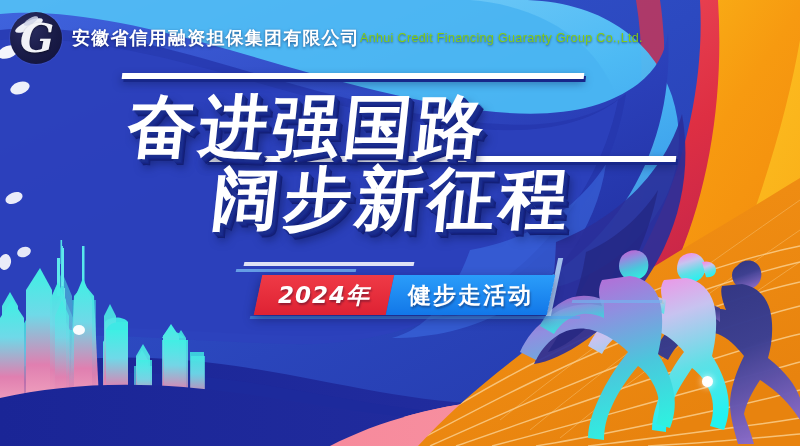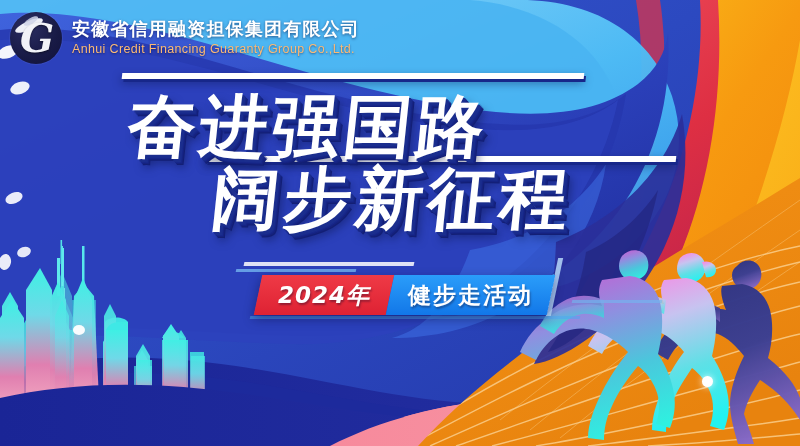--- a/index.html
+++ b/index.html
@@ -26,27 +26,27 @@
     text-shadow:0 1px 2px rgba(0,0,0,.45);
   }
   #logo-mark .swoosh{
     position:absolute;left:4px;top:9px;width:30px;height:9px;
     background:#eef0f7;border-radius:50%;transform:rotate(-24deg);
   }
   #logo-mark .swoosh2{
     position:absolute;left:13px;top:6px;width:16px;height:6px;
     background:#cfd3e8;border-radius:50%;transform:rotate(-30deg);opacity:.85;
   }
-  #name-block{display:flex;flex-direction:column;justify-content:center;}
+  #name-block{display:flex;flex-direction:row;justify-content:center;}
   #company-cn{
     color:#ffffff;font-size:18px;font-weight:700;letter-spacing:1.2px;line-height:1.15;
     text-shadow:0 1px 3px rgba(10,20,70,.6);white-space:nowrap;
   }
   #company-en{
-    color:#fdba74;font-size:12.5px;font-weight:400;letter-spacing:.35px;line-height:1.3;
+    color:#84cc16;font-size:12.5px;font-weight:400;letter-spacing:.35px;line-height:1.3;
     margin-top:2px;white-space:nowrap;text-shadow:0 1px 2px rgba(10,20,70,.55);
   }
 
   
   #headline{position:absolute;left:0;top:92px;width:800px;z-index:35;pointer-events:none;}
   .hl-row{position:relative;height:72px;}
   .hl-text{
     position:absolute;white-space:nowrap;
     font-family:"Liberation Sans","DejaVu Sans",sans-serif;
     font-weight:700;font-size:68px;line-height:1;color:#ffffff;

